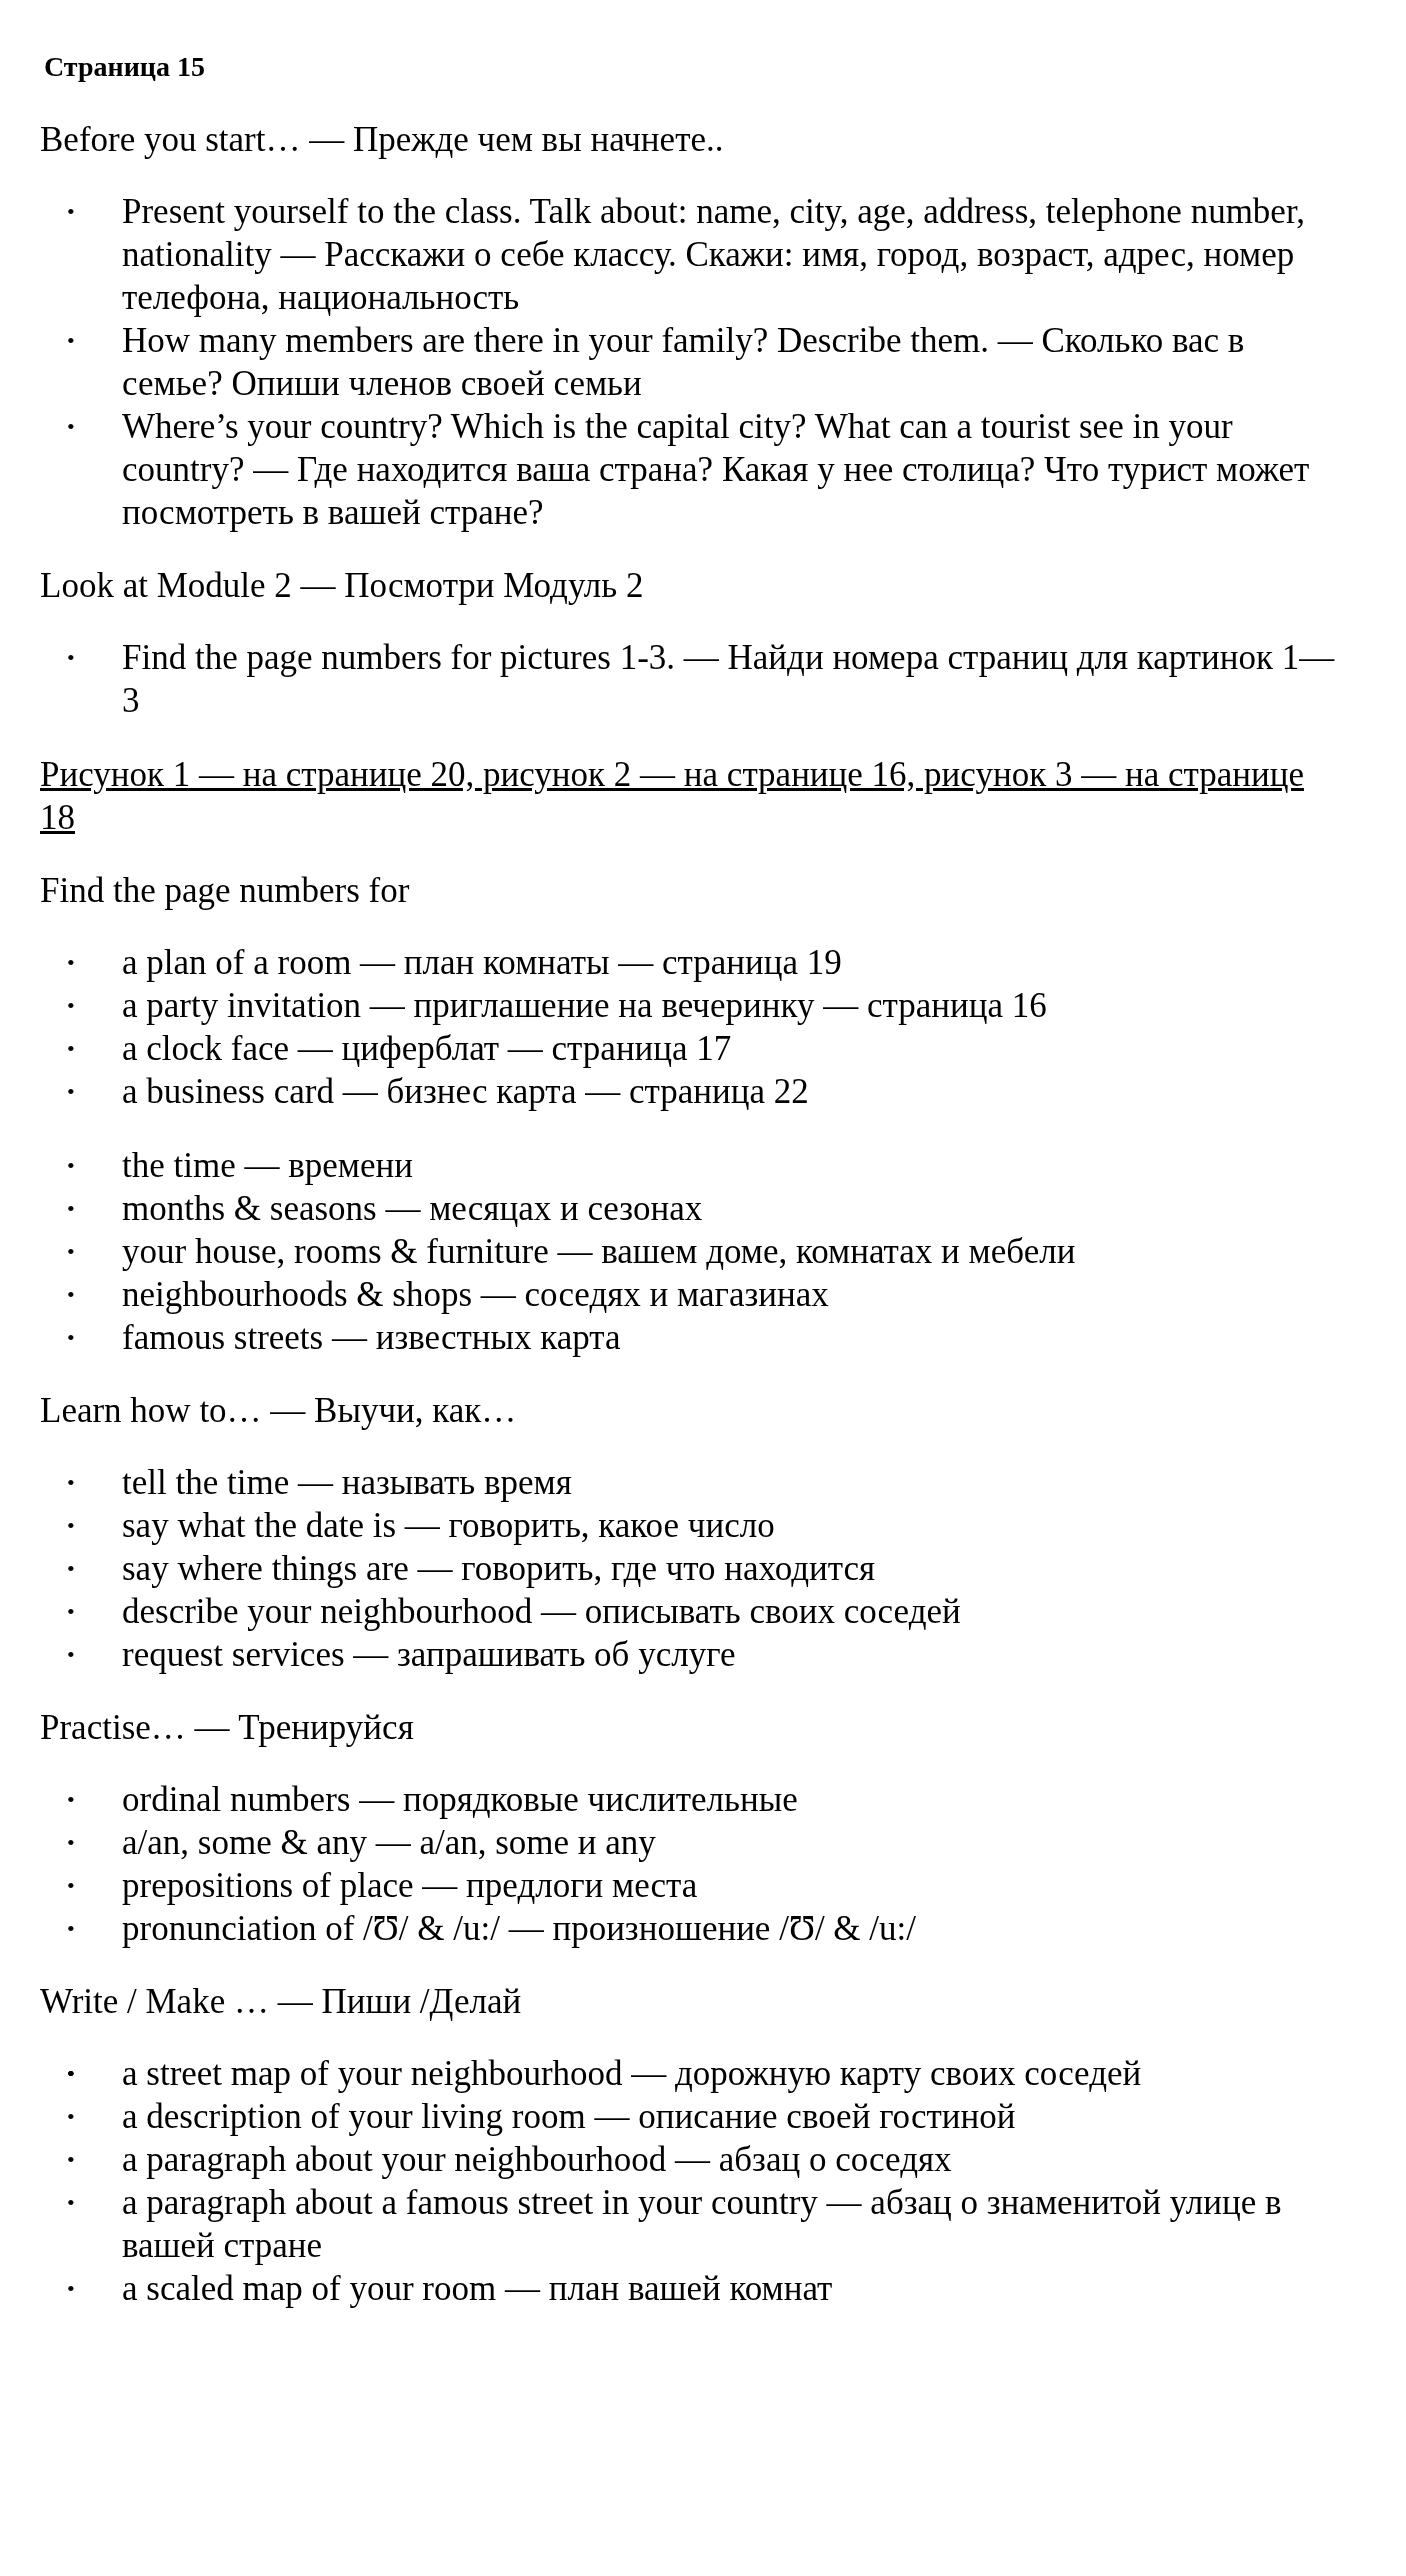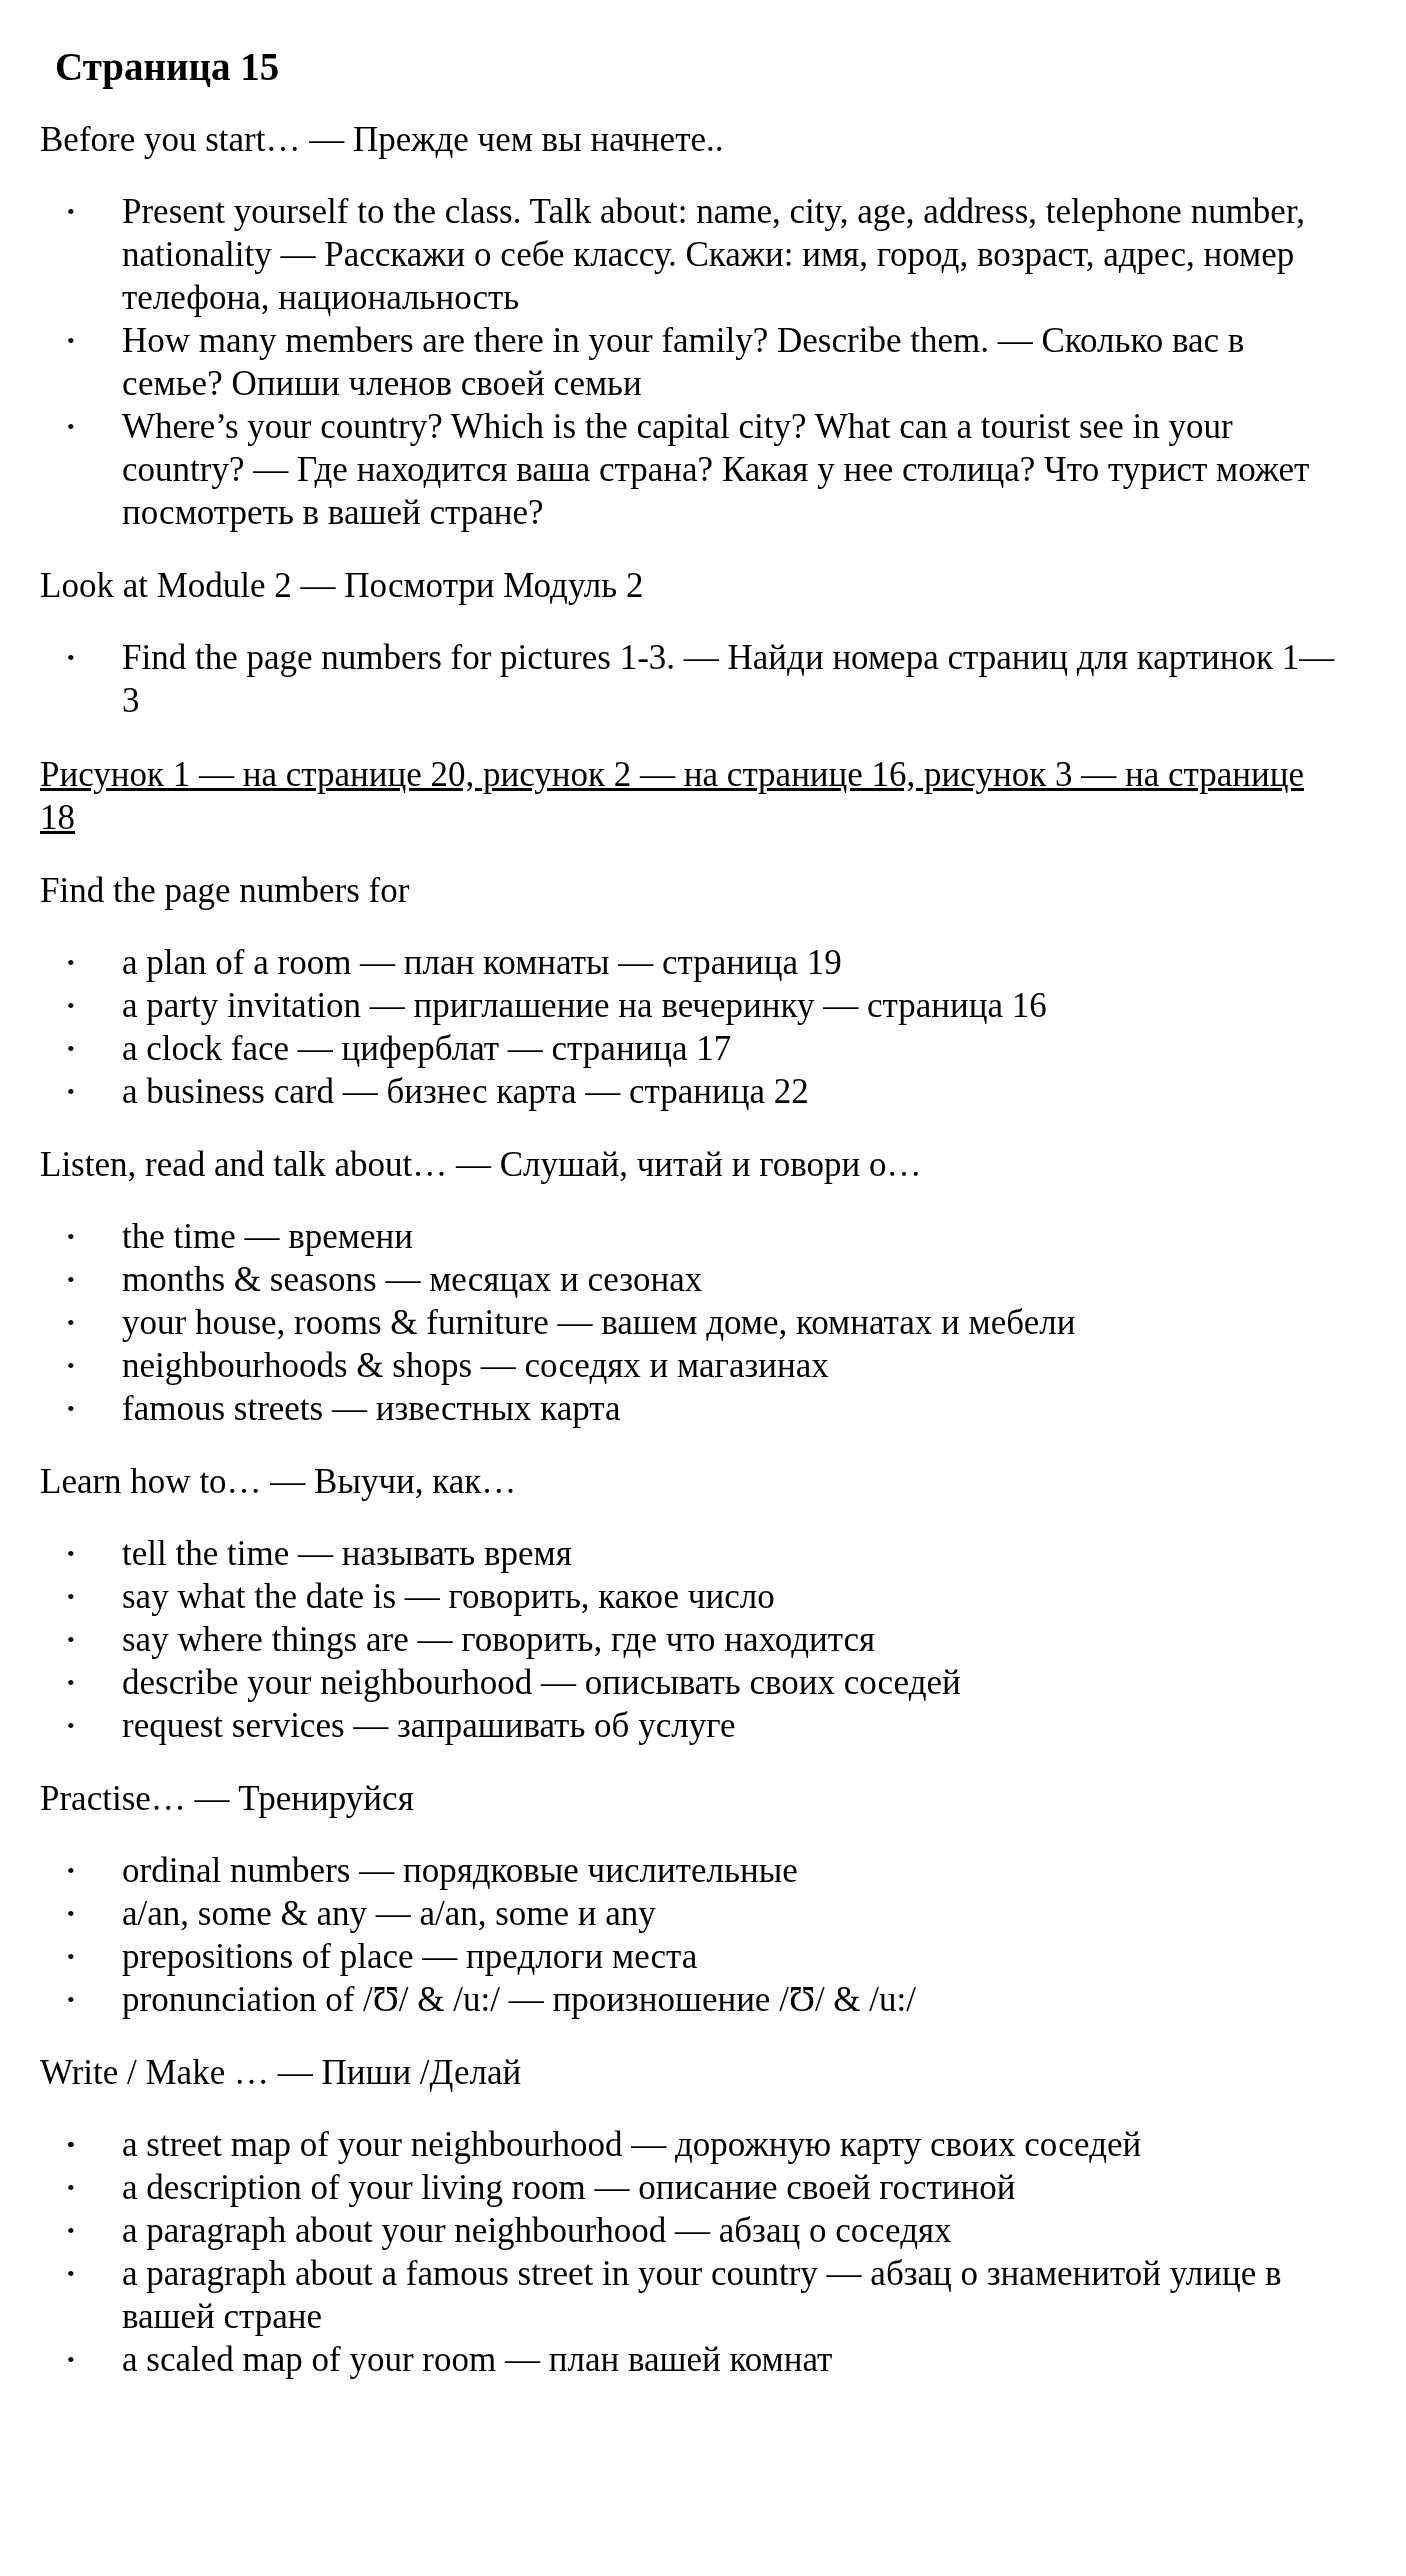--- a/index.html
+++ b/index.html
@@ -16,23 +16,23 @@
       position: relative;
     }
     .page {
       position: absolute;
       left: 40px;
       top: 50px;
       width: 1327px;
     }
     .page-number {
       font-weight: bold;
-      font-size: 39px;
+      font-size: 28px;
       line-height: 33px;
-      margin: 0 0 36px 15px;
+      margin: 0 0 36px 4px;
     }
     .section-heading {
       font-weight: normal;
       font-size: 35px;
       line-height: 42px;
       margin: 0 0 29px 0;
     }
     ul.items {
       list-style: none;
       margin: 0 0 31px 0;
@@ -79,21 +79,20 @@
         <li><span class="bullet">•</span><span>Find the page numbers for pictures 1-3. — Найди номера страниц для картинок 1—3</span></li>
       </ul>
       <div class="paragraph">Рисунок 1 — на странице 20, рисунок 2 — на странице 16, рисунок 3 — на странице 18</div>
       <div class="section-heading">Find the page numbers for</div>
       <ul class="items">
         <li><span class="bullet">•</span><span>a plan of a room — план комнаты — страница 19</span></li>
         <li><span class="bullet">•</span><span>a party invitation — приглашение на вечеринку — страница 16</span></li>
         <li><span class="bullet">•</span><span>a clock face — циферблат — страница 17</span></li>
         <li><span class="bullet">•</span><span>a business card — бизнес карта — страница 22</span></li>
       </ul>
-      <div class="section-heading">Listen, read and talk about… — Слушай, читай и говори о…</div>
       <ul class="items">
         <li><span class="bullet">•</span><span>the time — времени</span></li>
         <li><span class="bullet">•</span><span>months &amp; seasons — месяцах и сезонах</span></li>
         <li><span class="bullet">•</span><span>your house, rooms &amp; furniture — вашем доме, комнатах и мебели</span></li>
         <li><span class="bullet">•</span><span>neighbourhoods &amp; shops — соседях и магазинах</span></li>
         <li><span class="bullet">•</span><span>famous streets — известных карта</span></li>
       </ul>
       <div class="section-heading">Learn how to… — Выучи, как…</div>
       <ul class="items">
         <li><span class="bullet">•</span><span>tell the time — называть время</span></li>

